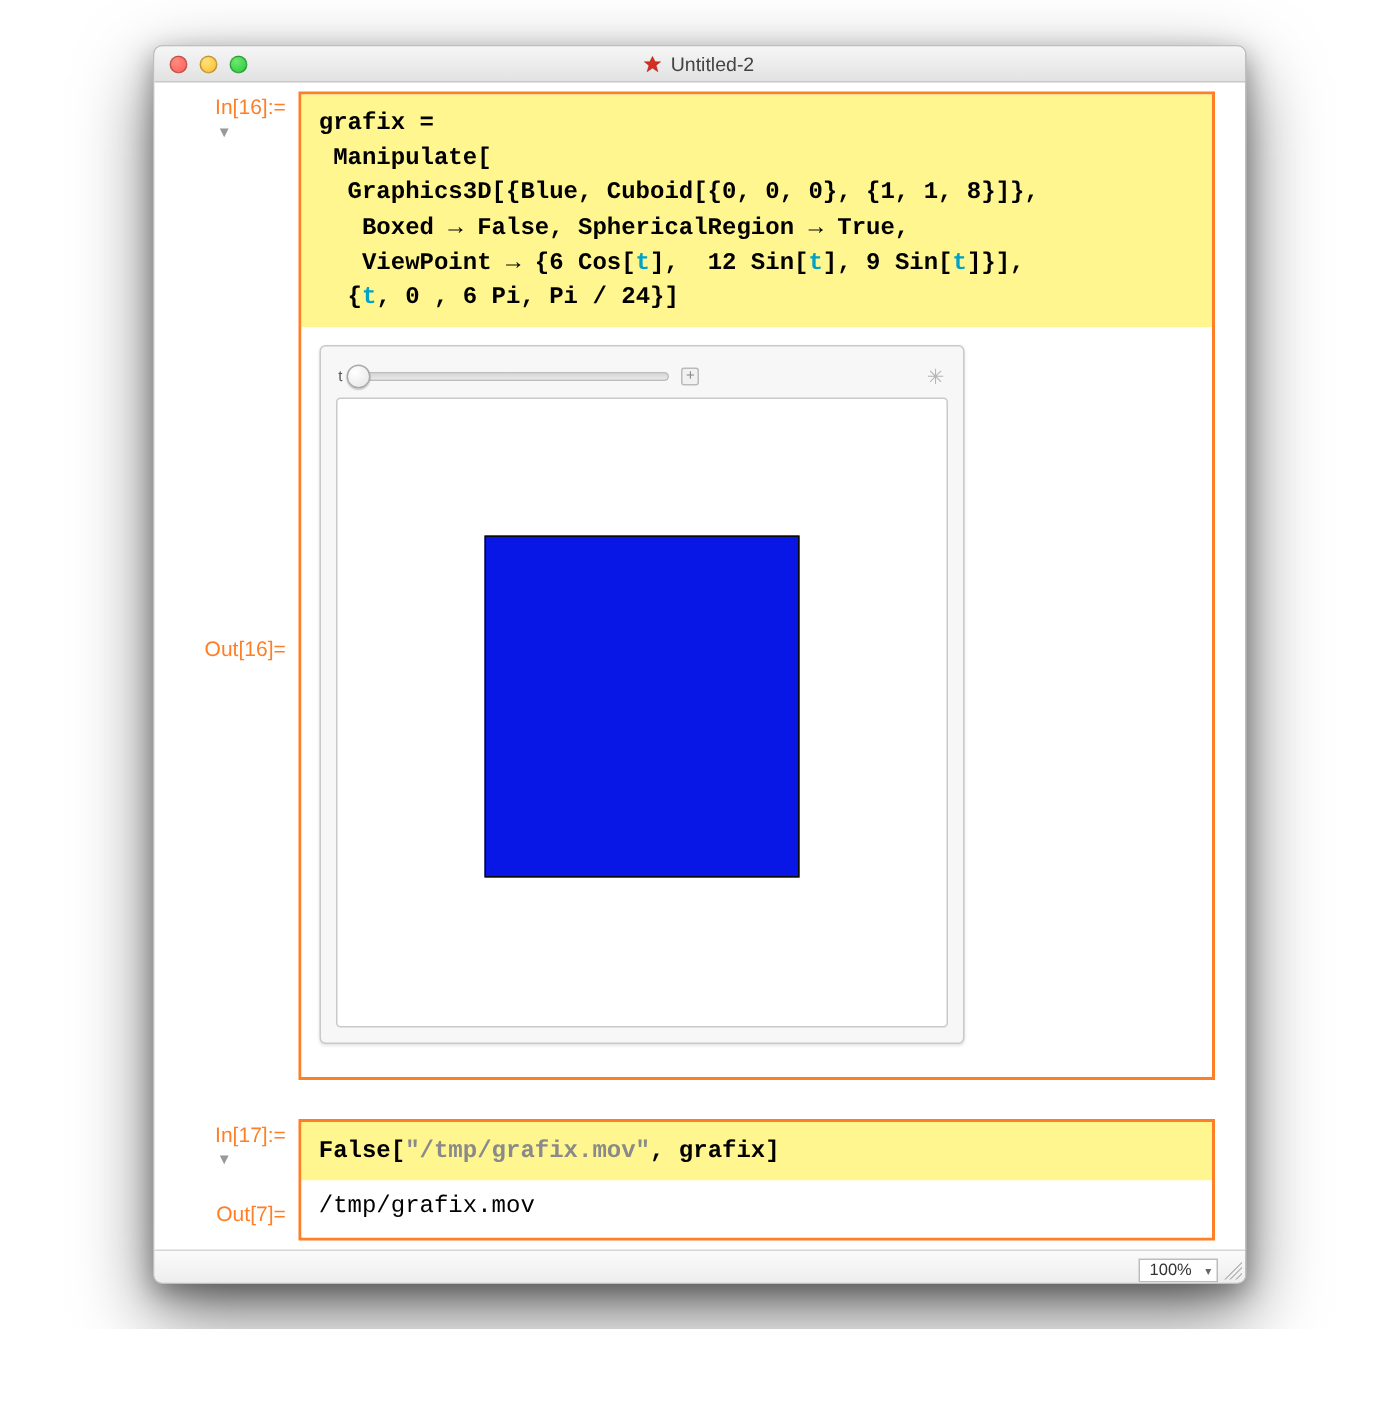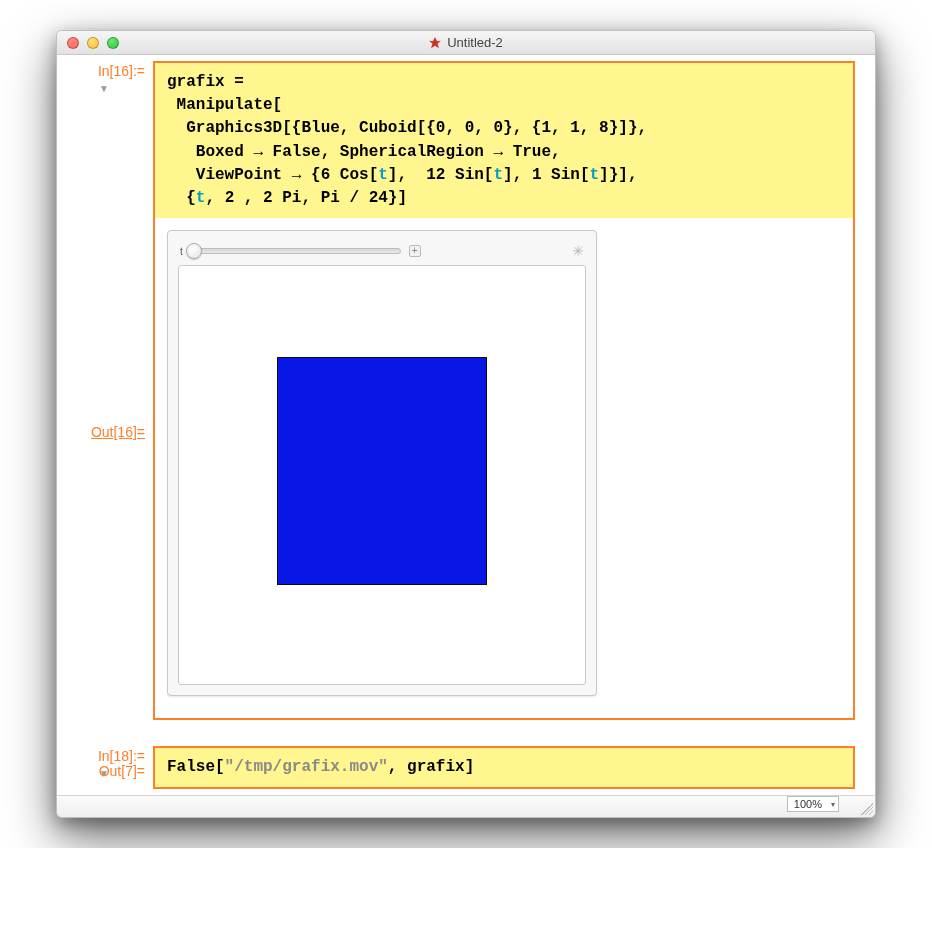--- a/index.html
+++ b/index.html
@@ -5,21 +5,21 @@
   * { box-sizing: border-box; margin: 0; padding: 0; }
   body {
     background: #fff;
     font-family: "Helvetica Neue", Arial, sans-serif;
     display: flex;
     justify-content: center;
     align-items: flex-start;
     padding: 30px;
   }
   .window {
-    width: 820px;
+    width: 729px;
     border: 1px solid #bfbfbf;
     border-radius: 6px;
     box-shadow:
       0 20px 50px rgba(0,0,0,0.55),
       0 6px 18px rgba(0,0,0,0.35);
     background: #fff;
     overflow: hidden;
     position: relative;
   }
   
@@ -189,22 +189,22 @@
     border: 1px solid #0a0a0a;
     transform: translateY(-4px);
   }
 
   
   .statusbar {
     height: 22px;
     border-top: 1px solid #d6d6d6;
     display: flex;
     justify-content: flex-end;
-    align-items: flex-start;
-    padding-right: 36px;
+    align-items: flex-end;
+    padding-right: 18px;
     background: linear-gradient(#fbfbfb,#eeeeee);
     position: relative;
   }
   .zoombox {
     border: 1px solid #bcbcbc;
     background: #fff;
     font-size: 11px;
     padding: 1px 16px 1px 6px;
     color: #333;
     position: relative;
@@ -252,22 +252,22 @@
           <span>In[16]:=</span>
           <span class="disclosure">▼</span>
         </div>
 
         <div class="orange-box">
 
           <div class="inputcell"><span>grafix =</span>
 <span> Manipulate[</span>
 <span>  Graphics3D[{Blue, Cuboid[{0, 0, 0}, {1, 1, 8}]},</span>
 <span>   Boxed → False, SphericalRegion → True,</span>
-<span>   ViewPoint → {6 Cos[</span><span class="tvar">t</span><span>],  12 Sin[</span><span class="tvar">t</span><span>], 1 Sin[</span><span class="tvar">t</span><span>]}],</span>
-<span>  {</span><span class="tvar">t</span><span>, 2 , 2 Pi, Pi / 24}]</span></div>
+<span>   ViewPoint → {6 Cos[</span><span class="tvar">t</span><span>],  12 Sin[</span><span class="tvar">t</span><span>], 9 Sin[</span><span class="tvar">t</span><span>]}],</span>
+<span>  {</span><span class="tvar">t</span><span>, 0 , 6 Pi, Pi / 24}]</span></div>
 
           <div class="outputcell">
             <div class="manipulate">
               <div class="manip-top">
                 <span class="varlabel">t</span>
                 <div class="slider-track">
                   <div class="slider-thumb"></div>
                 </div>
                 <div class="plusbox">
                   <span>+</span>
@@ -277,39 +277,42 @@
               <div class="manip-plot">
                 <div class="cube"></div>
               </div>
             </div>
           </div>
         </div>
         <div class="bracket-col"></div>
       </div>
 
       <div class="cellrow" style="margin-top:-310px; pointer-events:none; height:0;">
-        <div class="label-col" style="pointer-events:auto;text-decoration:underline;">
+        <div class="label-col" style="pointer-events:auto;">
           <span>Out[16]=</span>
         </div>
         <div></div>
           <div></div>
       </div>
       <div style="height:310px;"></div>
     </div>
 
     <div class="gap"></div>
 
     <div class="cellgroup">
       <div class="cellrow">
         <div class="label-col">
-          <span>In[18]:=</span>
+          <span>In[17]:=</span>
           <span class="disclosure">▼</span>
         </div>
         <div class="orange-box">
           <div class="inputcell"><span>False[</span><span class="str">"/tmp/grafix.mov"</span><span>, grafix]</span></div>
+          <div class="outputcell plainout">
+            <span>/tmp/grafix.mov</span>
+          </div>
         </div>
         <div class="bracket-col"></div>
       </div>
       <div class="cellrow" style="margin-top:-40px; pointer-events:none; height:0;">
         <div class="label-col" style="pointer-events:auto;">
           <span>Out[7]=</span>
         </div>
           <div></div>
           <div></div>
       </div>

